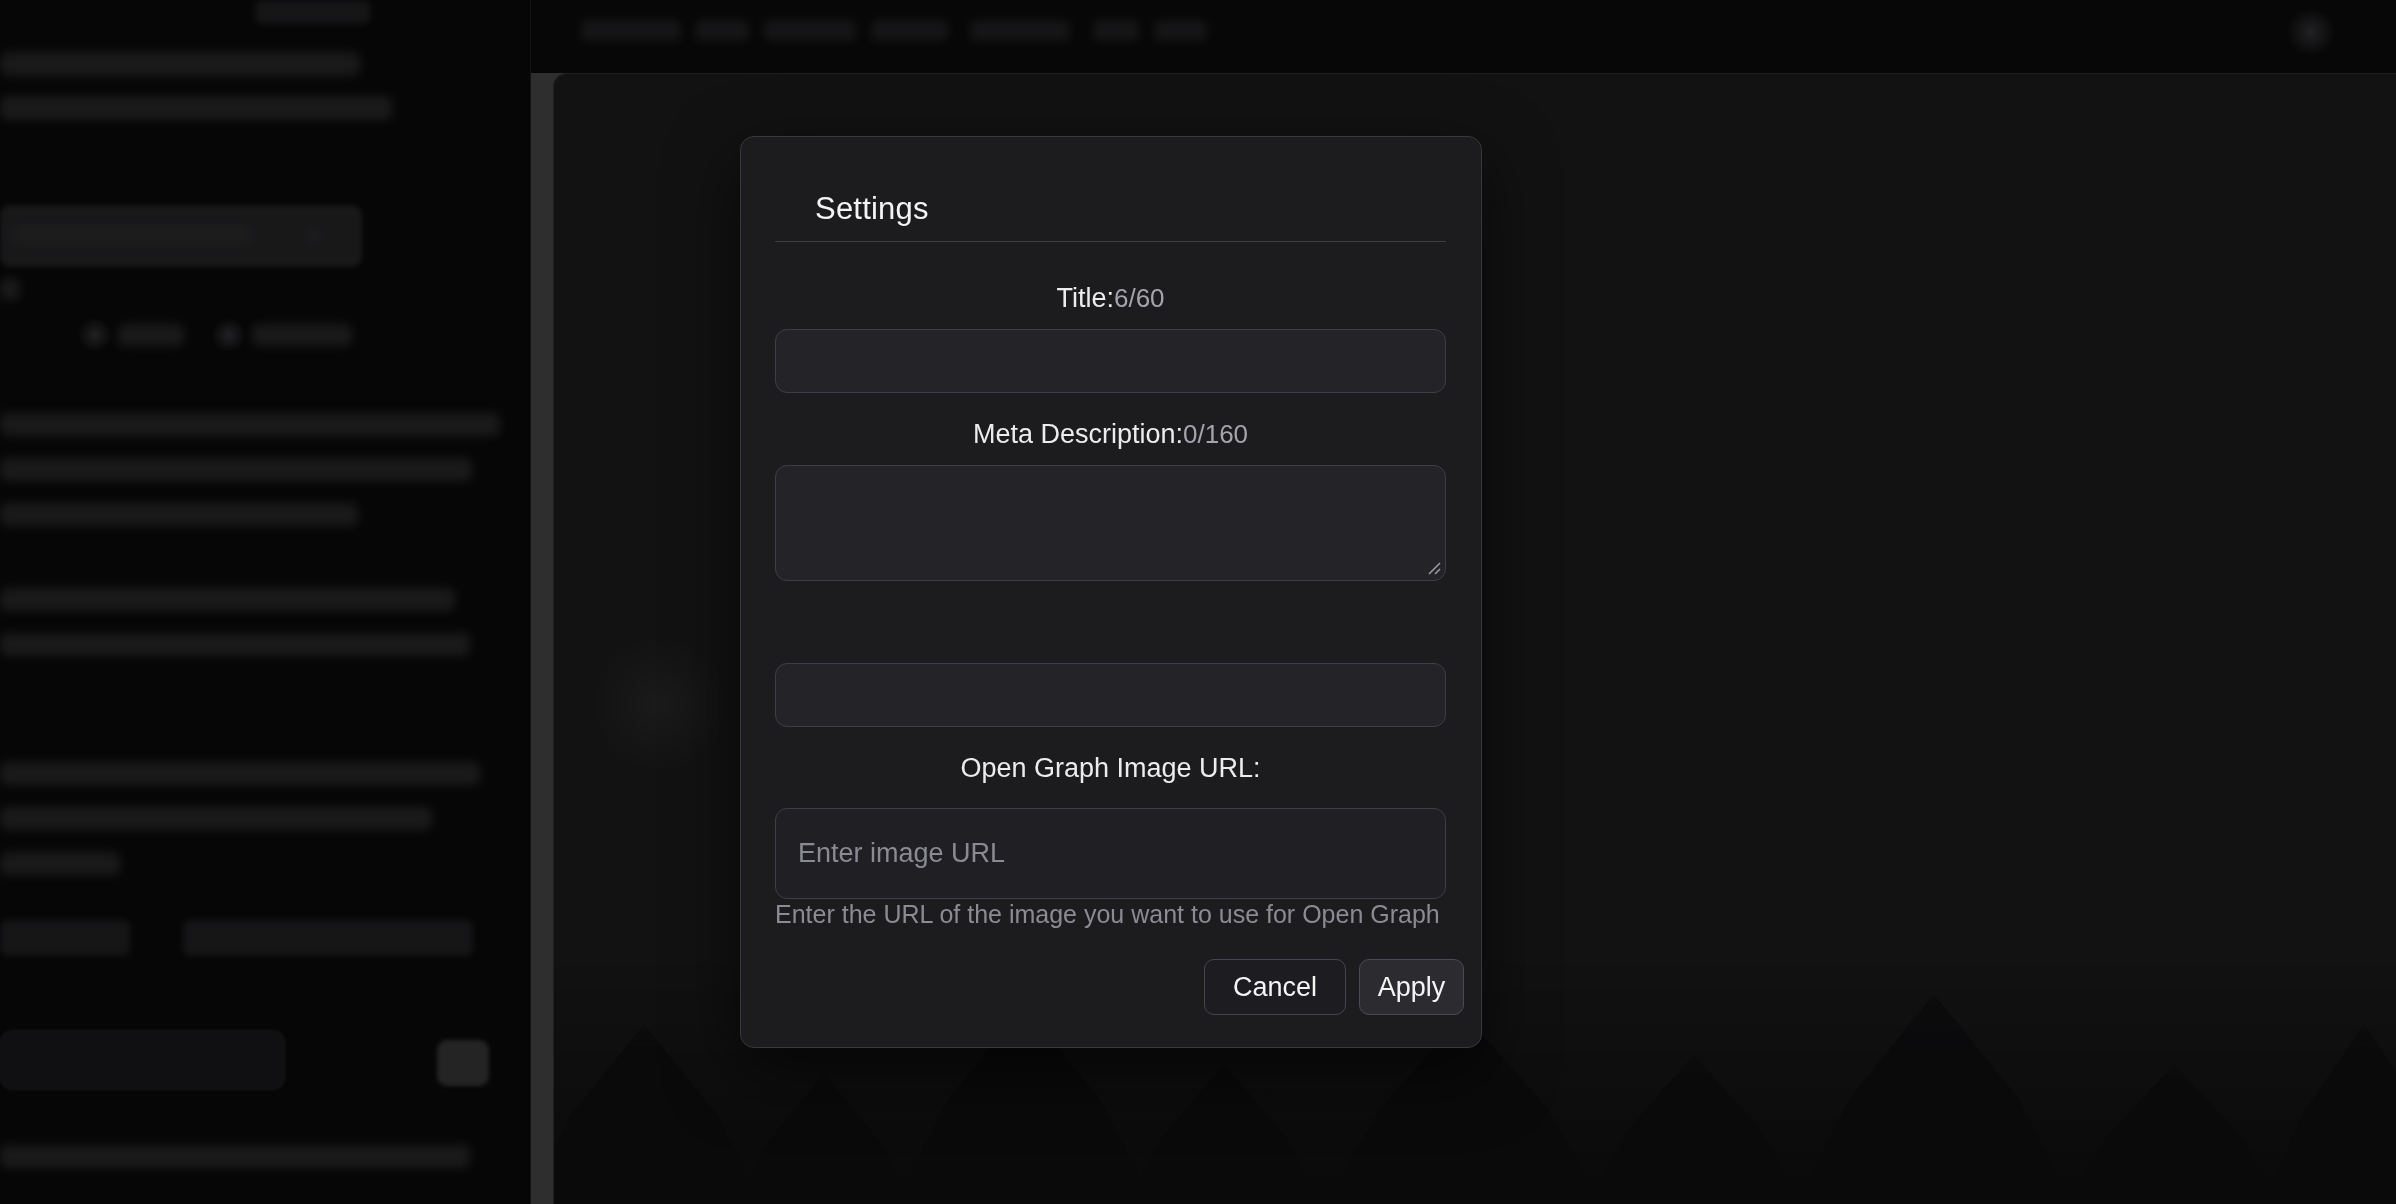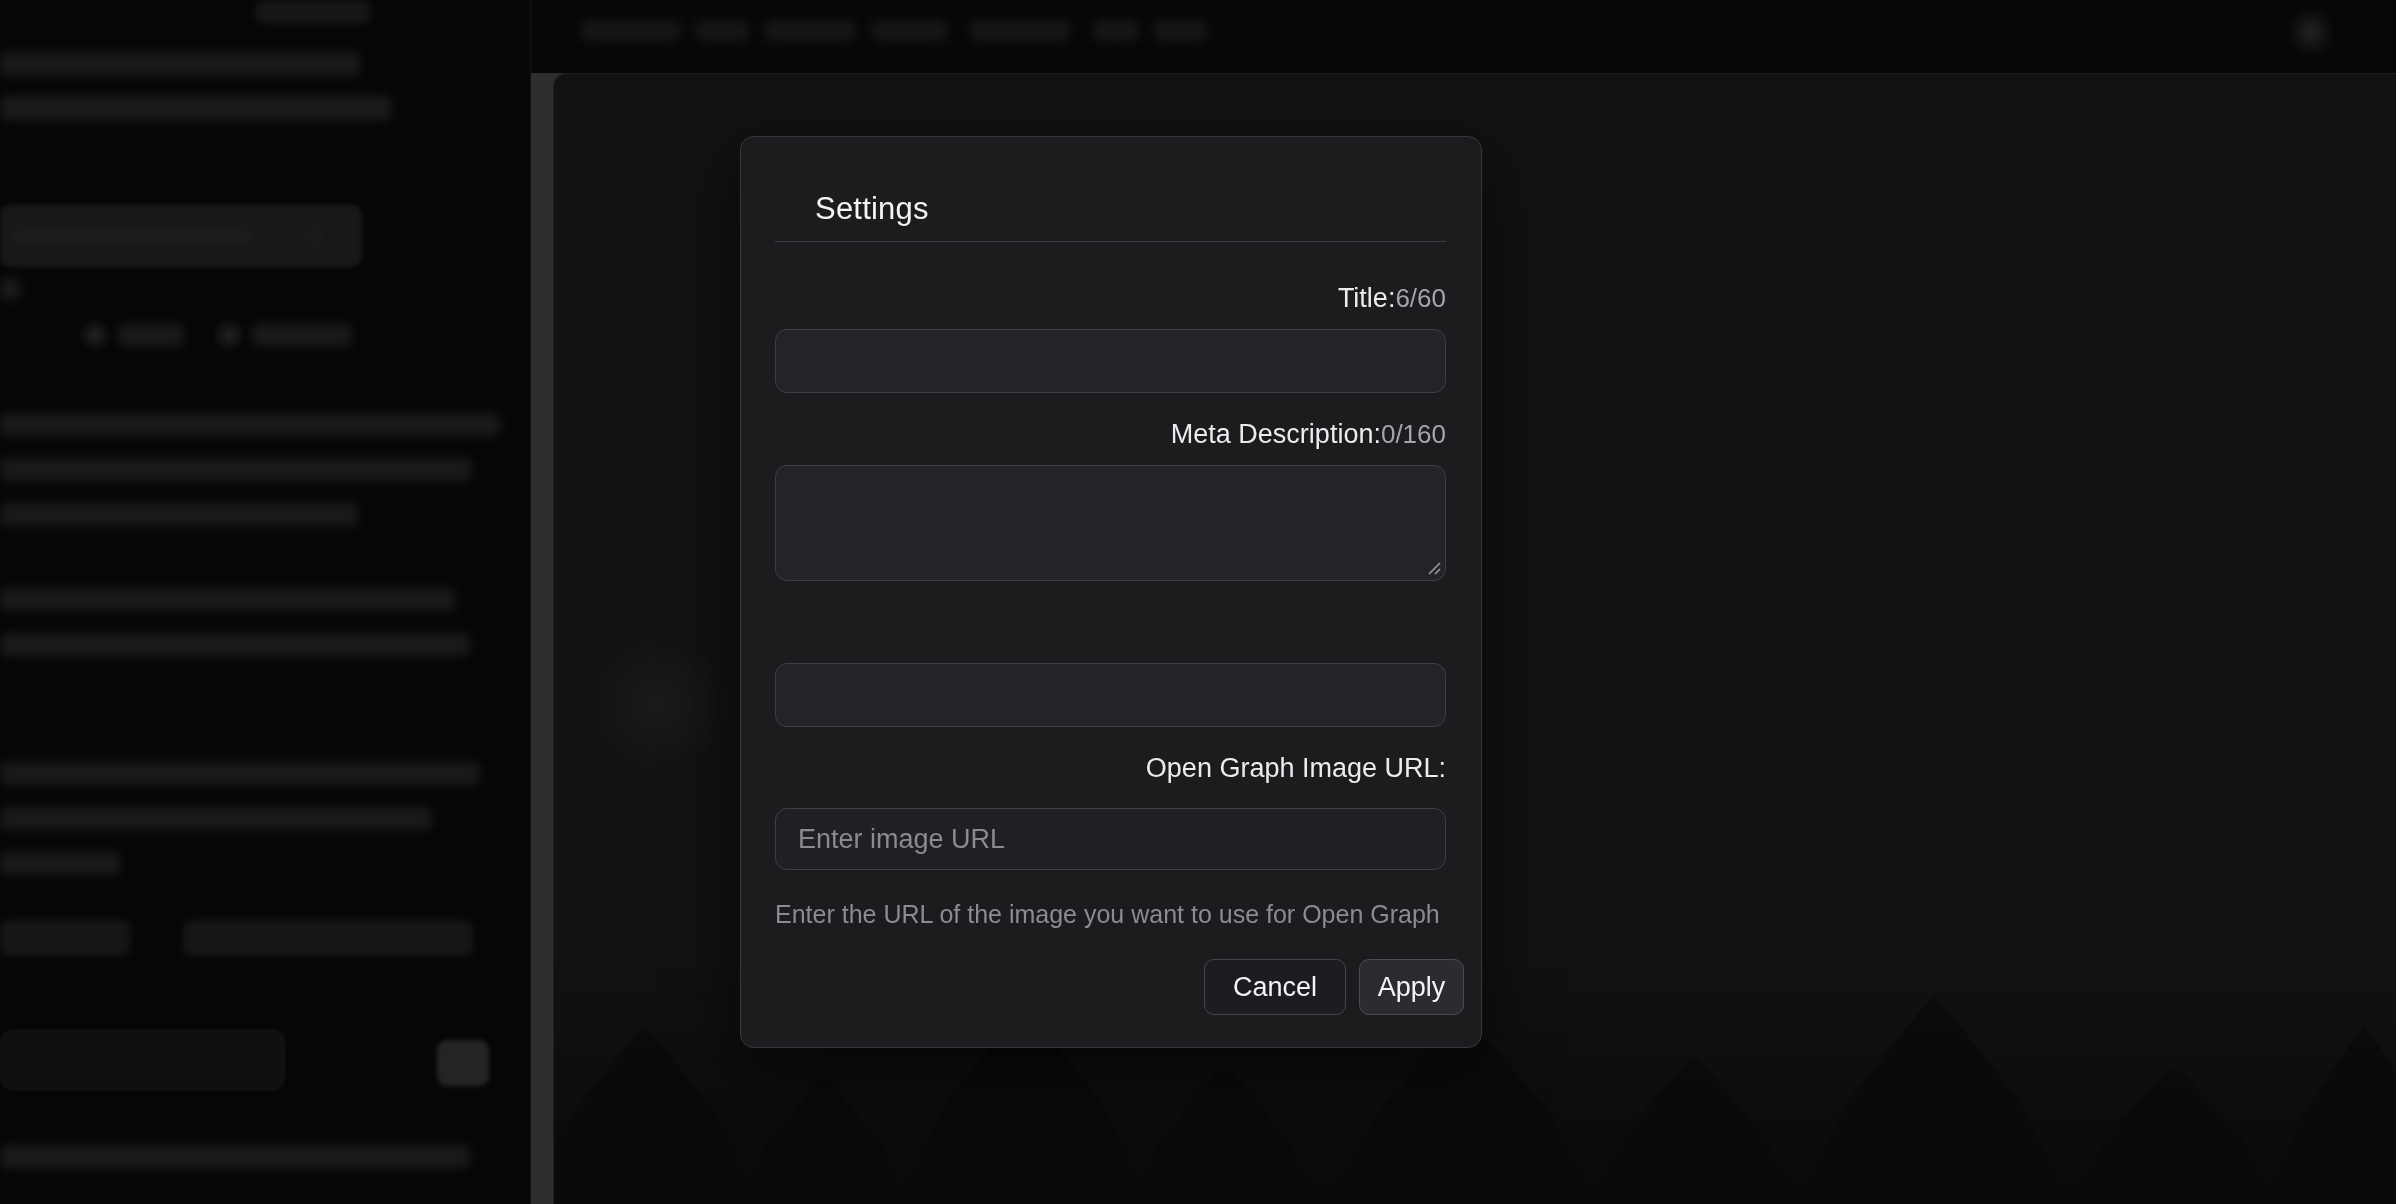--- a/index.html
+++ b/index.html
@@ -39,21 +39,21 @@
 
   
   .modal { position:absolute; left:740px; top:136px; width:742px; height:912px; z-index:10;
            background:#1c1c1f; border:1px solid #37373d; border-radius:14px;
            box-shadow:0 24px 70px rgba(0,0,0,0.6); }
   .modal-title { position:absolute; left:74px; top:54px; font-size:31px; font-weight:500;
                  color:#f4f4f5; letter-spacing:0.2px; }
   .modal-divider { position:absolute; left:34px; right:35px; top:104px; height:1px; background:#3e3e45; }
 
   .label-row { position:absolute; left:34px; right:35px; height:30px; display:flex;
-               justify-content:flex-end; align-items:center; }
+               justify-content:center; align-items:center; }
   .field-label { font-size:27px; color:#ececef; }
   .field-counter { font-size:26px; color:#a4a4ac; }
 
   .text-input { position:absolute; left:34px; right:35px; height:64px; background:#242428;
                 border:1px solid #3e3e46; border-radius:12px; color:#ececef; font-size:27px;
                 padding:0 22px; outline:none; font-family:"Liberation Sans", sans-serif; }
   .text-area-wrap { position:absolute; left:34px; right:35px; height:116px; }
   textarea.meta { width:100%; height:100%; background:#242428; border:1px solid #3e3e46;
                   border-radius:12px; resize:none; outline:none; color:#ececef; font-size:27px;
                   padding:14px 22px; font-family:"Liberation Sans", sans-serif; }
@@ -165,21 +165,21 @@
         <line x1="4" y1="15" x2="15" y2="4" stroke="#9a9aa2" stroke-width="1.6"></line>
         <line x1="10" y1="15" x2="15" y2="10" stroke="#9a9aa2" stroke-width="1.6"></line>
       </svg>
     </div>
 
     <input class="text-input" style="top: 526px;" type="text" value="">
 
     <div class="label-row" style="top:616px;">
       <span class="field-label">Open Graph Image URL:</span>
     </div>
-    <input class="text-input url-input" style="top: 671px; height: 62px;" type="text" placeholder="Enter image URL">
+    <input class="text-input url-input" style="top: 671px; height: 91px;" type="text" placeholder="Enter image URL">
     <div class="helper-text">Enter the URL of the image you want to use for Open Graph</div>
 
     <div class="btn-row">
       <button class="btn btn-cancel">Cancel</button>
       <button class="btn btn-apply">Apply</button>
     </div>
   </div>
 
 </div>
 

